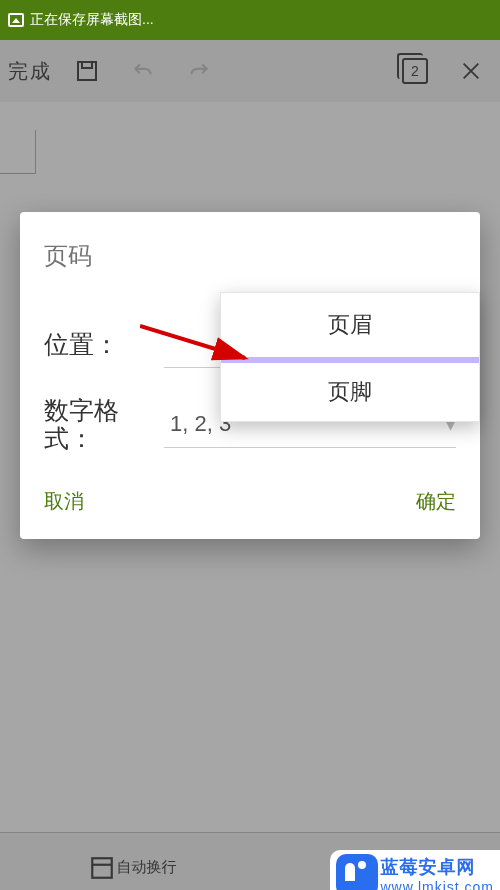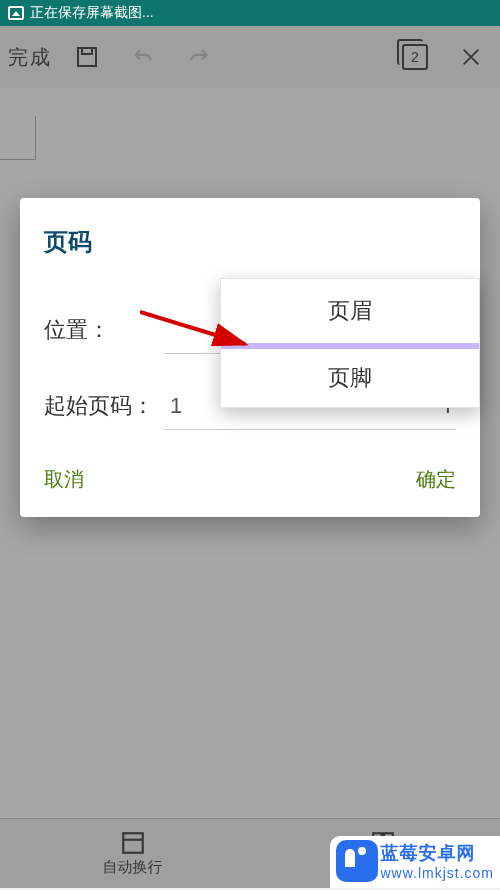--- a/index.html
+++ b/index.html
@@ -1,36 +1,36 @@
 <!DOCTYPE html>
 <html><head>
   <meta charset="utf-8">
   <style>
     * { margin:0; padding:0; box-sizing:border-box; }
     html, body { width:500px; height:890px; font-family:"PingFang SC","Microsoft YaHei",sans-serif; overflow:hidden; background:#f0f0f0; }
-    .status-bar { height:26px; background:#0f766e; color:#fff; display:flex; align-items:center; padding:0 8px; font-size:14px; gap:6px; }
+    .status-bar { height:40px; background:#4d7c0f; color:#fff; display:flex; align-items:center; padding:0 8px; font-size:14px; gap:6px; }
     .status-bar .pic-icon{ width:16px; height:14px; border:2px solid #fff; border-radius:2px; position:relative; }
     .status-bar .pic-icon::after{ content:""; position:absolute; left:2px; bottom:2px; width:0; height:0; border-left:4px solid transparent; border-right:4px solid transparent; border-bottom:5px solid #fff; }
     .app { position:relative; height:calc(100% - 28px); background:#fff; }
     .dimlayer { position:absolute; inset:0; background:rgba(0,0,0,0.35); z-index:1; }
     .toolbar { position:relative; height:62px; background:#f4f4f4; display:flex; align-items:center; padding:0 2px; gap:2px; }
     .toolbar .done{ font-size:20px; color:#555; letter-spacing:2px; padding:0 6px; }
     .toolbar .iconbtn{ width:54px; height:54px; display:flex; align-items:center; justify-content:center; color:#555; }
     .toolbar .iconbtn.disabled{ color:#ccc; }
     .toolbar .spacer{ flex:1; }
     .badge-box{ width:26px; height:26px; border:2px solid #555; border-radius:3px; display:flex; align-items:center; justify-content:center; font-size:14px; position:relative; }
     .badge-box-sh{ position:absolute; top:-5px; left:-5px; width:26px; height:26px; border:2px solid #555; border-radius:3px; border-right:none; border-bottom:none; }
     .canvas { height:calc(100% - 62px - 70px); background:#fff; }
     .canvas .pagecorner{ position:absolute; left:0; top:90px; width:36px; height:44px; border:1px solid #bbb; border-left:none; border-top:none; }
     .bottom-tabs{ position:absolute; bottom:0; left:0; right:0; height:70px; background:#f4f4f4; display:flex; justify-content:space-around; align-items:center; border-top:1px solid #ccc; }
-    .tabitem{ display:flex; flex-direction:column; align-items:center; gap:2px; color:#555; font-size:15px; }
+    .tabitem{ display:flex; flex-direction:row; align-items:center; gap:2px; color:#555; font-size:15px; }
     .dialog{ position:absolute; z-index:5; left:20px; right:20px; top:172px; background:#fff; border-radius:4px; box-shadow:0 10px 30px rgba(0,0,0,0.3); padding:28px 24px 24px; }
-    .dialog-title{ font-size:24px; color:#0c4a6e; margin-bottom:48px;font-weight:bold; }
+    .dialog-title{ font-size:24px; color:#737373; margin-bottom:48px; }
     .row{ display:flex; align-items:center; margin-bottom:28px; position:relative; }
-    .row .rlabel{ width:120px; font-size:22px; color:#333; line-height:28px; }
+    .row .rlabel{ width:120px; font-size:25px; color:#333; line-height:28px; }
     .row .rfield{ flex:1; height:48px; border-bottom:1px solid #ccc; display:flex; align-items:center; font-size:22px; color:#555; padding-left:6px; position:relative; }
     .row .rfield .chev{ margin-left:auto; color:#bbb; }
     .stepper{ display:flex; gap:20px; margin-left:auto; color:#555; font-size:28px; }
     .dialog-actions{ display:flex; justify-content:space-between; margin-top:36px; font-size:20px; color:#4d7c0f; }
     .popover{ position:absolute; z-index:6; top:80px; right:0; width:260px; background:#fff; box-shadow:0 6px 18px rgba(0,0,0,0.25); border:1px solid #e5e5e5; }
     .popover .popitem{ height:64px; display:flex; align-items:center; justify-content:center; font-size:22px; color:#333; }
     .popover .popitem + .popitem{ border-top:6px solid #c4b5fd; }
     .arrow-anno{ position:absolute; z-index:7; pointer-events:none; }
     .watermark{ position:absolute; right:0; bottom:0; z-index:8; display:flex; align-items:center; gap:2px; background:#fff; padding:4px 6px 6px; border-top-left-radius:10px; }
     .watermark .wm-badge{ width:42px; height:42px; background:#2a6ef0; border-radius:10px; position:relative; }
@@ -109,31 +109,28 @@
 
   <div class="dialog">
     <div class="dialog-title">页码</div>
 
     <div class="row">
       <div class="rlabel">位置：</div>
       <div class="rfield"></div>
     </div>
 
 
-
     <div class="row">
-      <div class="rlabel">起始页码：</div>
+      <div class="rlabel">数字格式：</div>
       <div class="rfield">
-        <span>1</span>
-        <span class="stepper">
-          <span>−</span>
-          <span>+</span>
-        </span>
+        <span>1, 2, 3</span>
+        <span class="chev">▾</span>
       </div>
     </div>
+
 
     <div class="dialog-actions">
       <span>取消</span>
       <span>确定</span>
     </div>
 
     <div class="popover">
       <div class="popitem">页眉</div>
       <div class="popitem">页脚</div>
     </div>

